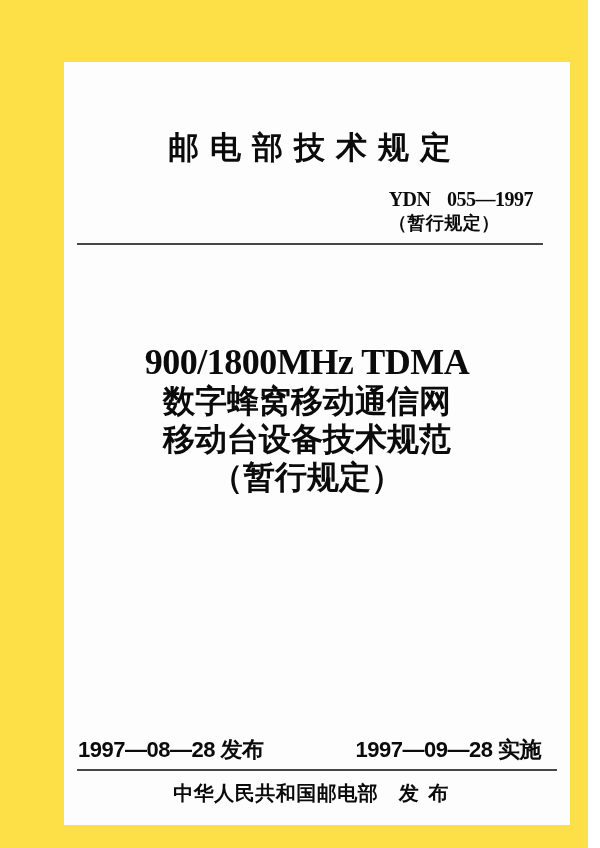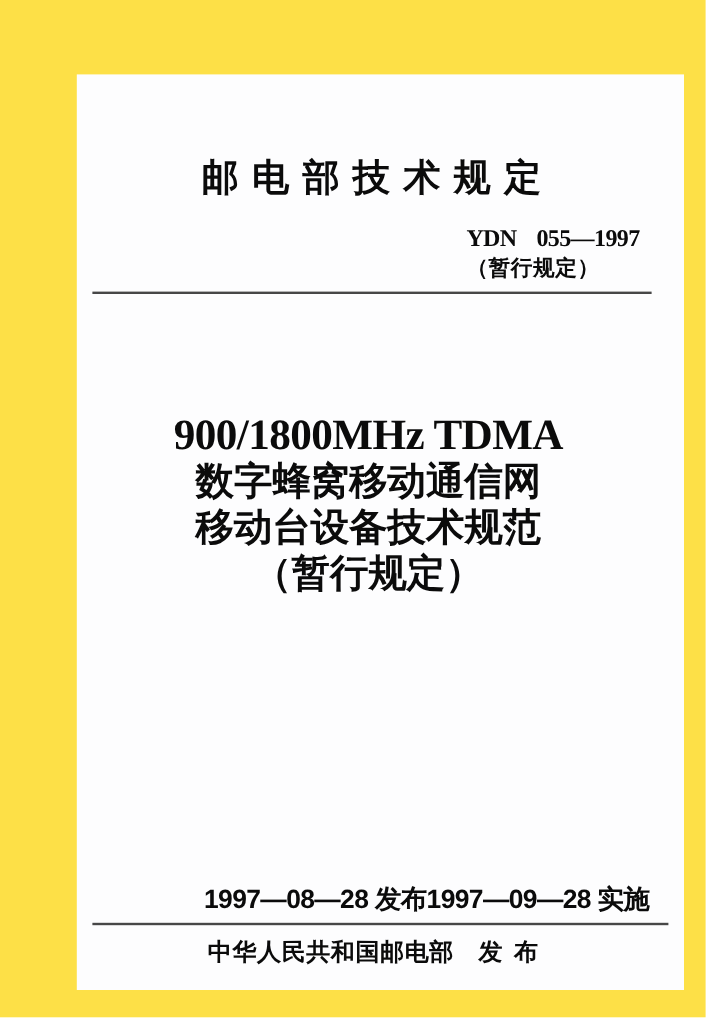--- a/index.html
+++ b/index.html
@@ -85,21 +85,21 @@
     font-size: 32px;
     letter-spacing: 0px;
     line-height: 38px;
   }
   .dates {
     position: absolute;
     top: 735px;
     left: 78px;
     right: 47px;
     display: flex;
-    justify-content: flex-end;
+    justify-content: space-between;
     font-size: 22px;
     font-weight: 700;
     letter-spacing: -0.5px;
     white-space: nowrap;
   }
   .publisher {
     position: absolute;
     top: 780px;
     left: 11px;
     width: 600px;

